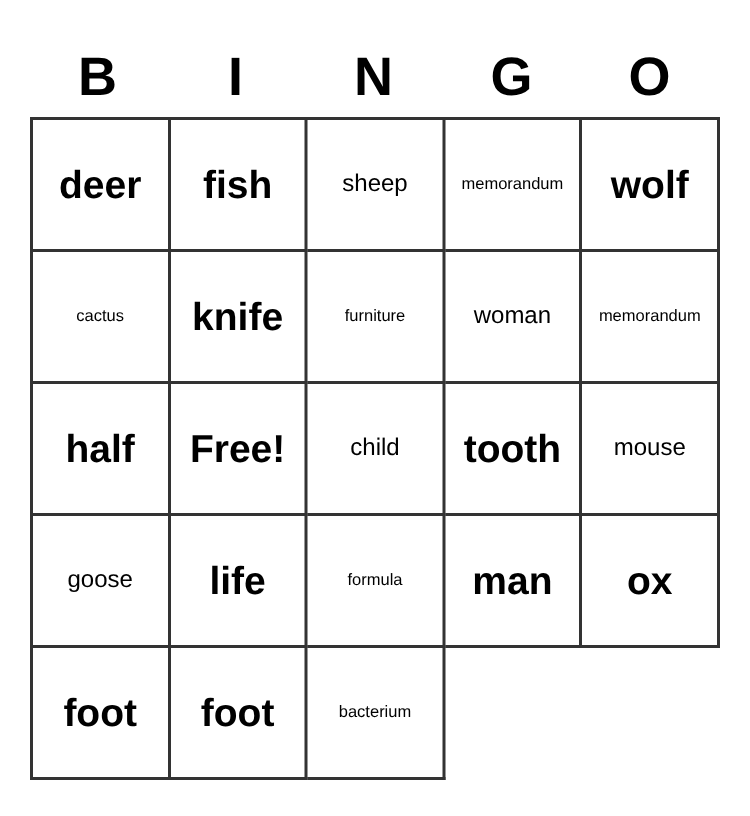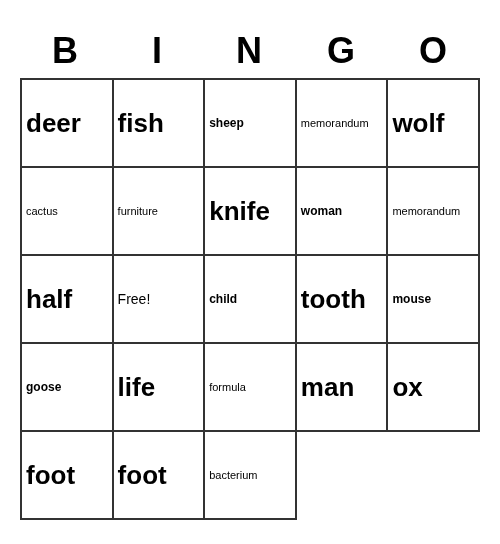--- a/index.html
+++ b/index.html
@@ -32,39 +32,39 @@
       grid-template-columns: repeat(5, 1fr);
       border-left: 2px solid #333;
       border-top: 2px solid #333;
     }
     .bingo-cell {
       border-right: 2px solid #333;
       border-bottom: 2px solid #333;
       min-height: 88px;
       display: flex;
       align-items: center;
-      justify-content: flex-start;
+      justify-content: center;
       text-align: center;
       padding: 4px;
     }
     .cell-text-large {
       font-size: 26px;
       font-weight: bold;
     }
     .cell-text-medium {
-      font-size: 12px;
-      font-weight: bold;
+      font-size: 16px;
+      font-weight: normal;
     }
     .cell-text-small {
       font-size: 11px;
       font-weight: normal;
     }
     .cell-text-free {
-      font-size: 14px;
-      font-weight: normal;
+      font-size: 26px;
+      font-weight: bold;
     }
   </style>
 </head>
 <body>
 
 <div class="bingo-card">
   <div class="bingo-header">
   <div class="bingo-header-cell">B</div>
       <div class="bingo-header-cell">I</div>
       <div class="bingo-header-cell">N</div>
@@ -84,24 +84,24 @@
       <div class="bingo-cell">
         <span class="cell-text-small">memorandum</span>
       </div>
       <div class="bingo-cell">
         <span class="cell-text-large">wolf</span>
       </div>
       <div class="bingo-cell">
         <span class="cell-text-small">cactus</span>
       </div>
       <div class="bingo-cell">
-        <span class="cell-text-small">furniture</span>
+        <span class="cell-text-large">knife</span>
       </div>
       <div class="bingo-cell">
-        <span class="cell-text-large">knife</span>
+        <span class="cell-text-small">furniture</span>
       </div>
       <div class="bingo-cell">
         <span class="cell-text-medium">woman</span>
       </div>
       <div class="bingo-cell">
         <span class="cell-text-small">memorandum</span>
       </div>
       <div class="bingo-cell">
         <span class="cell-text-large">half</span>
       </div>

